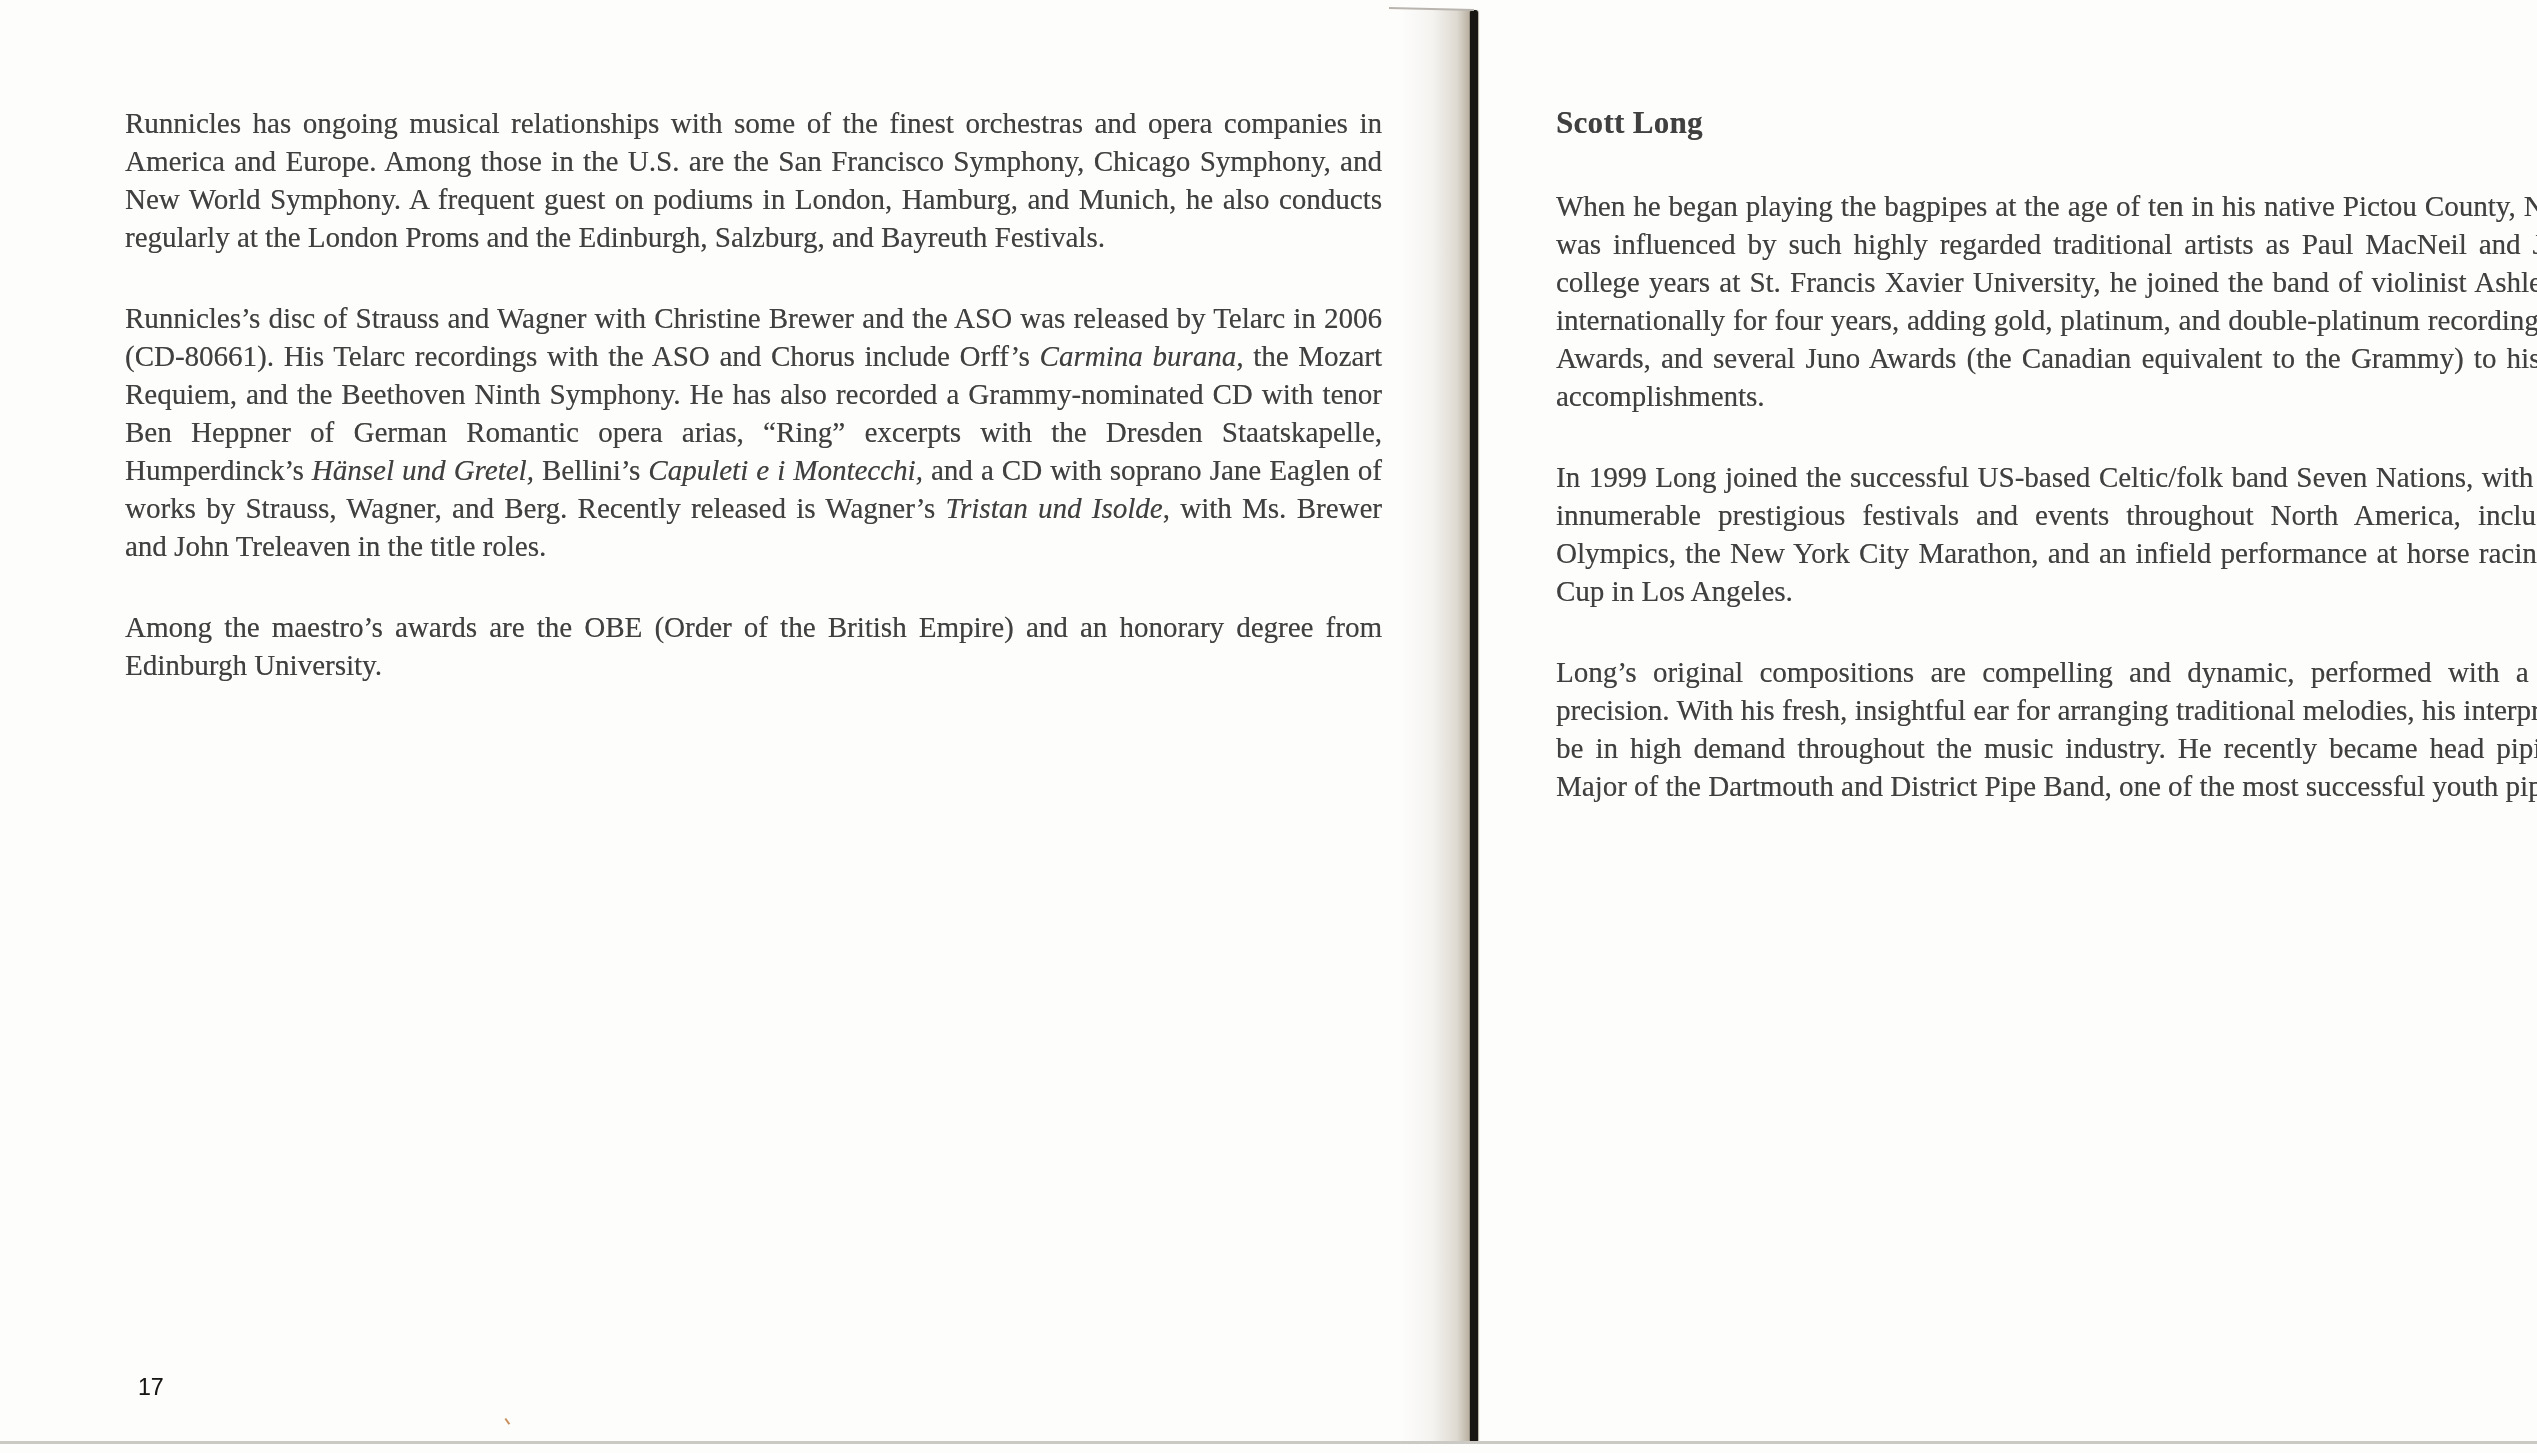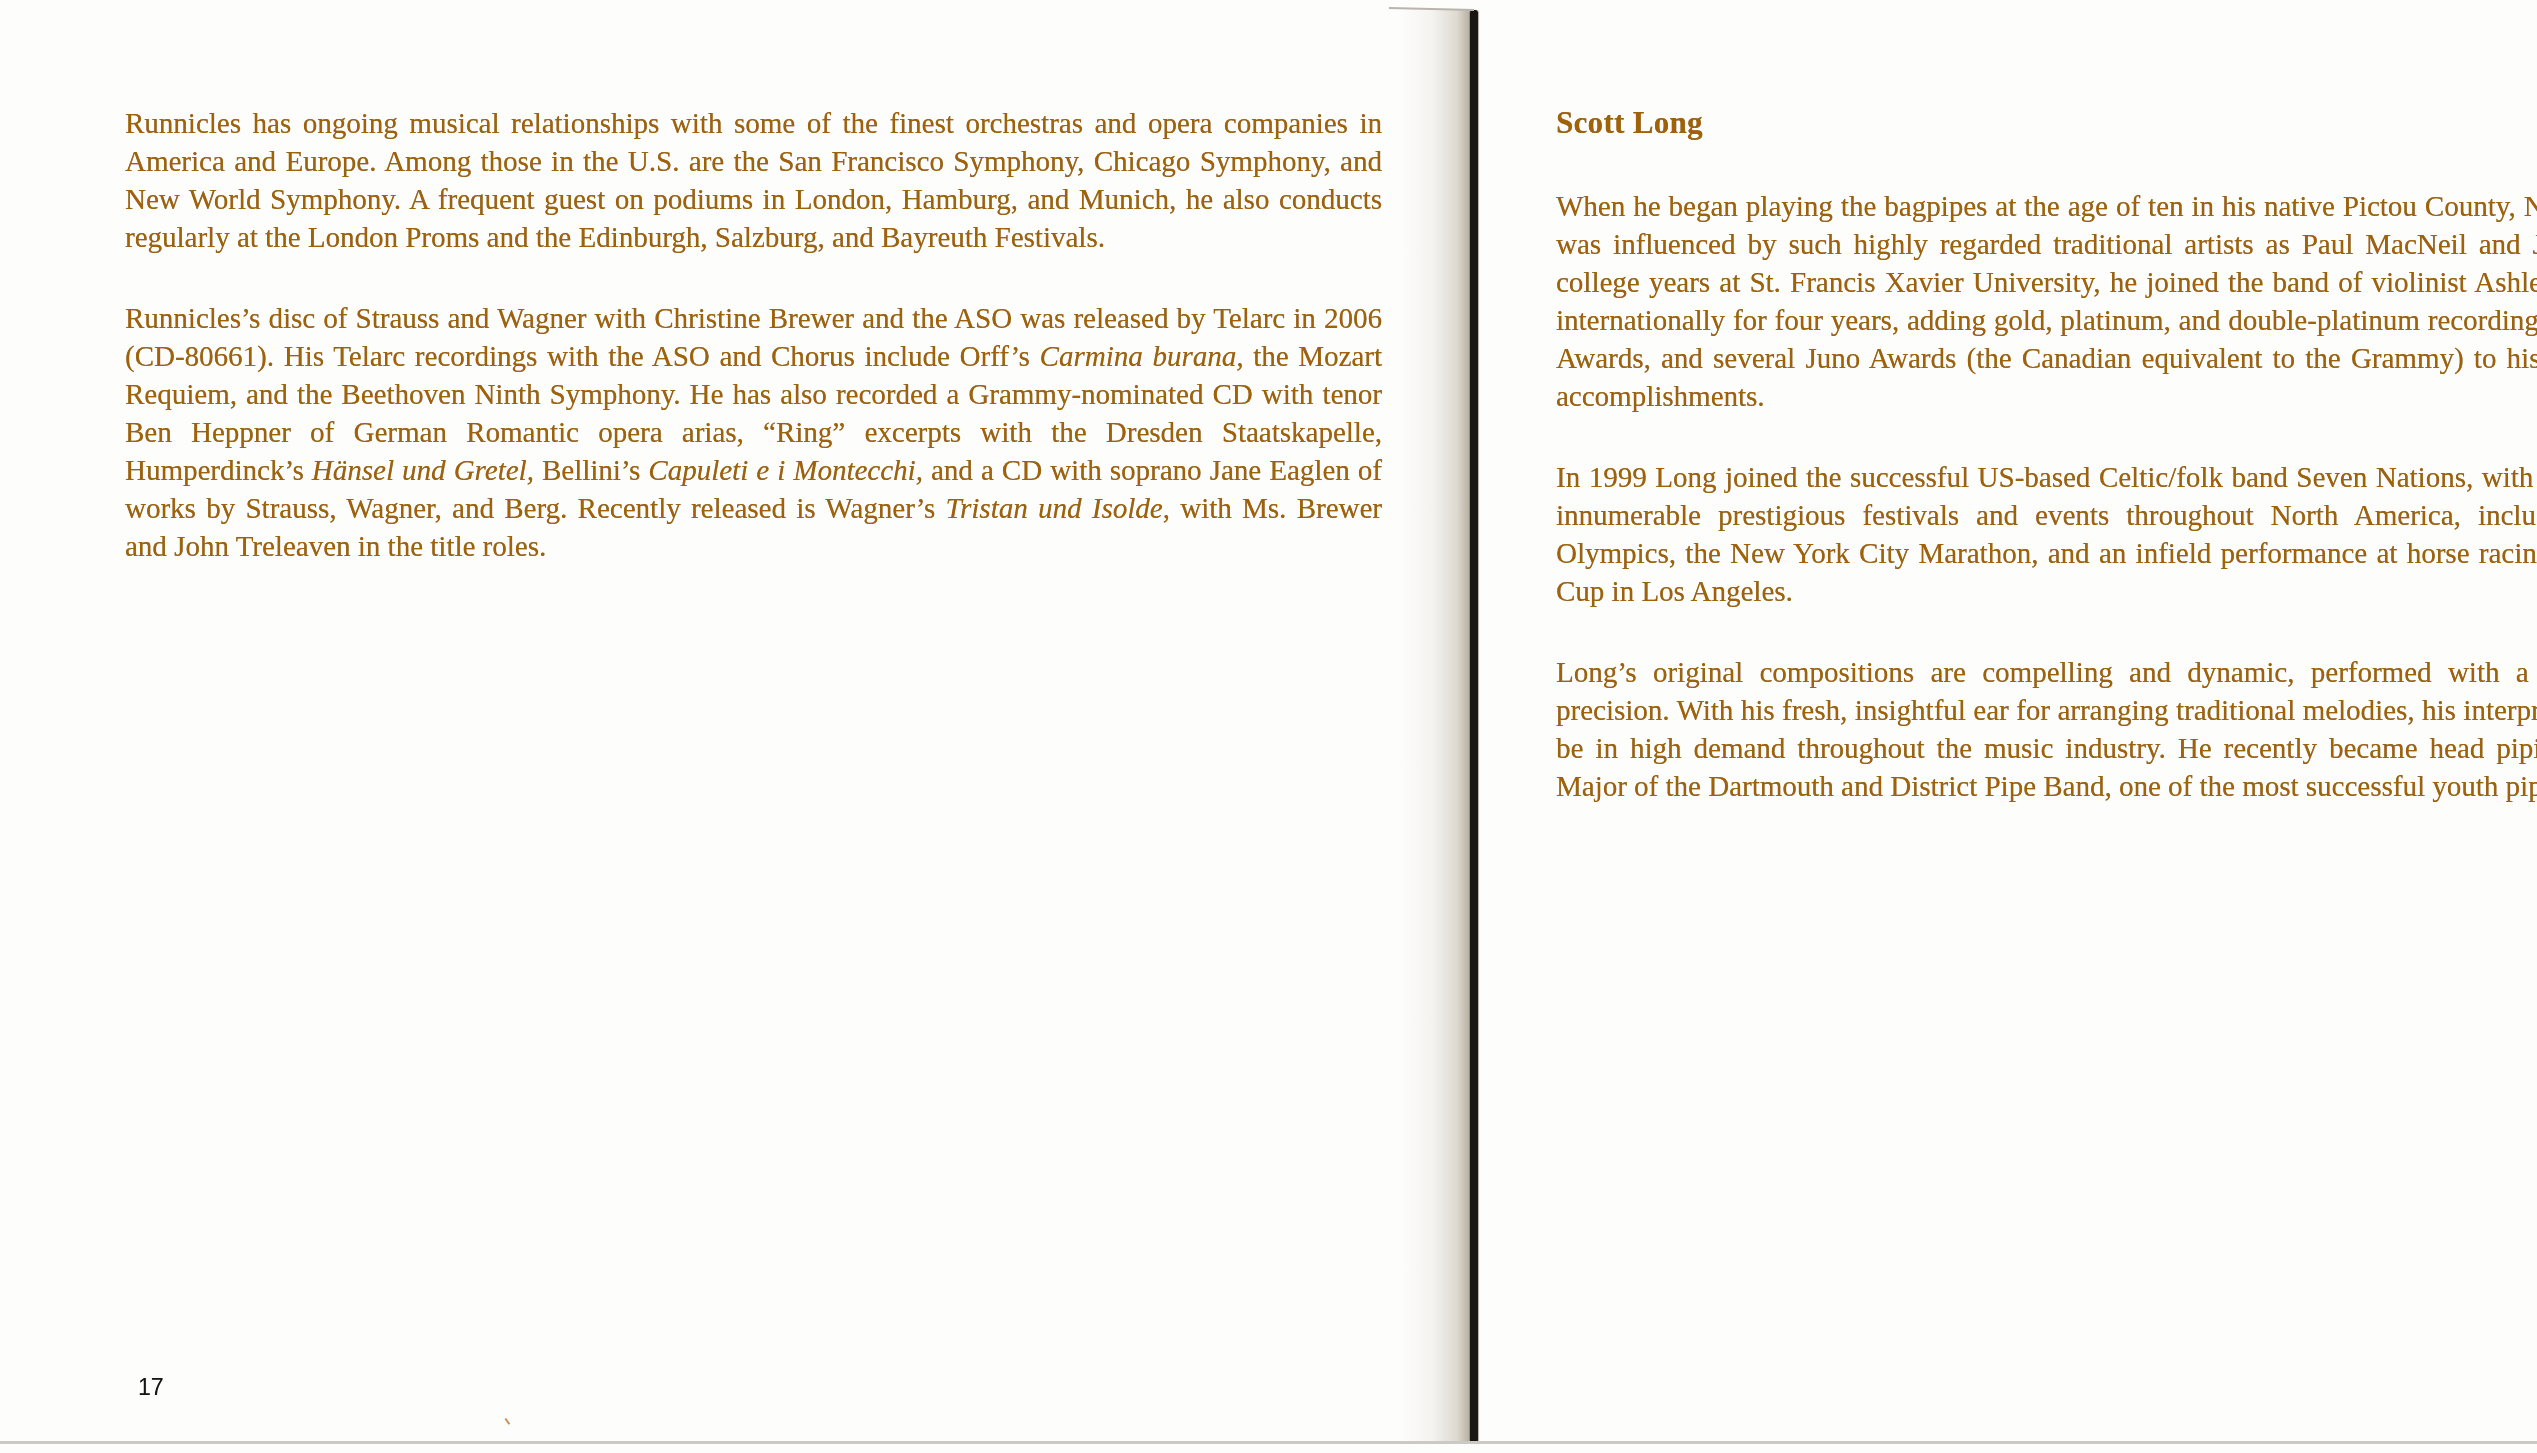--- a/index.html
+++ b/index.html
@@ -15,21 +15,21 @@
     width: 2927px;
     height: 1454px;
     background: #fdfdfc;
   }
   
   .body-text {
     position: absolute;
     font-family: "Liberation Serif", "DejaVu Serif", serif;
     font-size: 29px;
     line-height: 38px;
-    color: #a16207;
+    color: #404040;
     text-align: justify;
     text-shadow: 0.2px 0.2px 0.3px rgba(20,16,12,0.45);
   }
   .body-text p {
     margin: 0 0 43px 0;
     padding: 0;
   }
   .body-text p i { }
   .left-text  { left: 125px;  top: 104px; width: 1257px; }
   .right-text { left: 1556px; top: 104px; width: 1255px; }
@@ -95,20 +95,21 @@
   }
 </style>
 </head>
 <body>
 
 <div class="spread">
 
   <div class="body-text left-text">
     <p><span>Runnicles has ongoing musical relationships with some of the finest orchestras and opera companies in America and Europe. Among those in the U.S. are the San Francisco Symphony, Chicago Symphony, and New World Symphony. A frequent guest on podiums in London, Hamburg, and Munich, he also conducts regularly at the London Proms and the Edinburgh, Salzburg, and Bayreuth Festivals.</span></p>
     <p><span>Runnicles’s disc of Strauss and Wagner with Christine Brewer and the ASO was released by Telarc in 2006 (CD-80661). His Telarc recordings with the ASO and Chorus include Orff’s </span><i>Carmina burana,</i><span> the Mozart Requiem, and the Beethoven Ninth Symphony. He has also recorded a Grammy-nominated CD with tenor Ben Heppner of German Romantic opera arias, “Ring” excerpts with the Dresden Staatskapelle, Humperdinck’s </span><i>Hänsel und Gretel,</i><span> Bellini’s </span><i>Capuleti e i Montecchi,</i><span> and a CD with soprano Jane Eaglen of works by Strauss, Wagner, and Berg. Recently released is Wagner’s </span><i>Tristan und Isolde</i><span>, with Ms. Brewer and John Treleaven in the title roles.</span></p>
+    <p><span>Among the maestro’s awards are the OBE (Order of the British Empire) and an honorary degree from Edinburgh University.</span></p>
   </div>
   <div class="page-number page-number-left">17</div>
 
   <div class="body-text right-text">
     <h2 class="section-heading">Scott Long</h2>
     <p><span>When he began playing the bagpipes at the age of ten in his native Pictou County, Nova Scotia, Scott Long was influenced by such highly regarded traditional artists as Paul MacNeil and Jamie MacInnis. In his college years at St. Francis Xavier University, he joined the band of violinist Ashley MacIsaac and toured internationally for four years, adding gold, platinum, and double-platinum recordings, six East Coast Music Awards, and several Juno Awards (the Canadian equivalent to the Grammy) to his record of professional accomplishments.</span></p>
     <p><span>In 1999 Long joined the successful US-based Celtic/folk band Seven Nations, with which he has played at innumerable prestigious festivals and events throughout North America, including the 2002 Winter Olympics, the New York City Marathon, and an infield performance at horse racing’s exclusive Breeder’s Cup in Los Angeles.</span></p>
     <p><span>Long’s original compositions are compelling and dynamic, performed with a seldom-seen technical precision. With his fresh, insightful ear for arranging traditional melodies, his interpretations have proved to be in high demand throughout the music industry. He recently became head piping instructor and Pipe Major of the Dartmouth and District Pipe Band, one of the most successful youth pipe bands in the world.</span></p>
   </div>
   <div class="page-number page-number-right">11</div>

